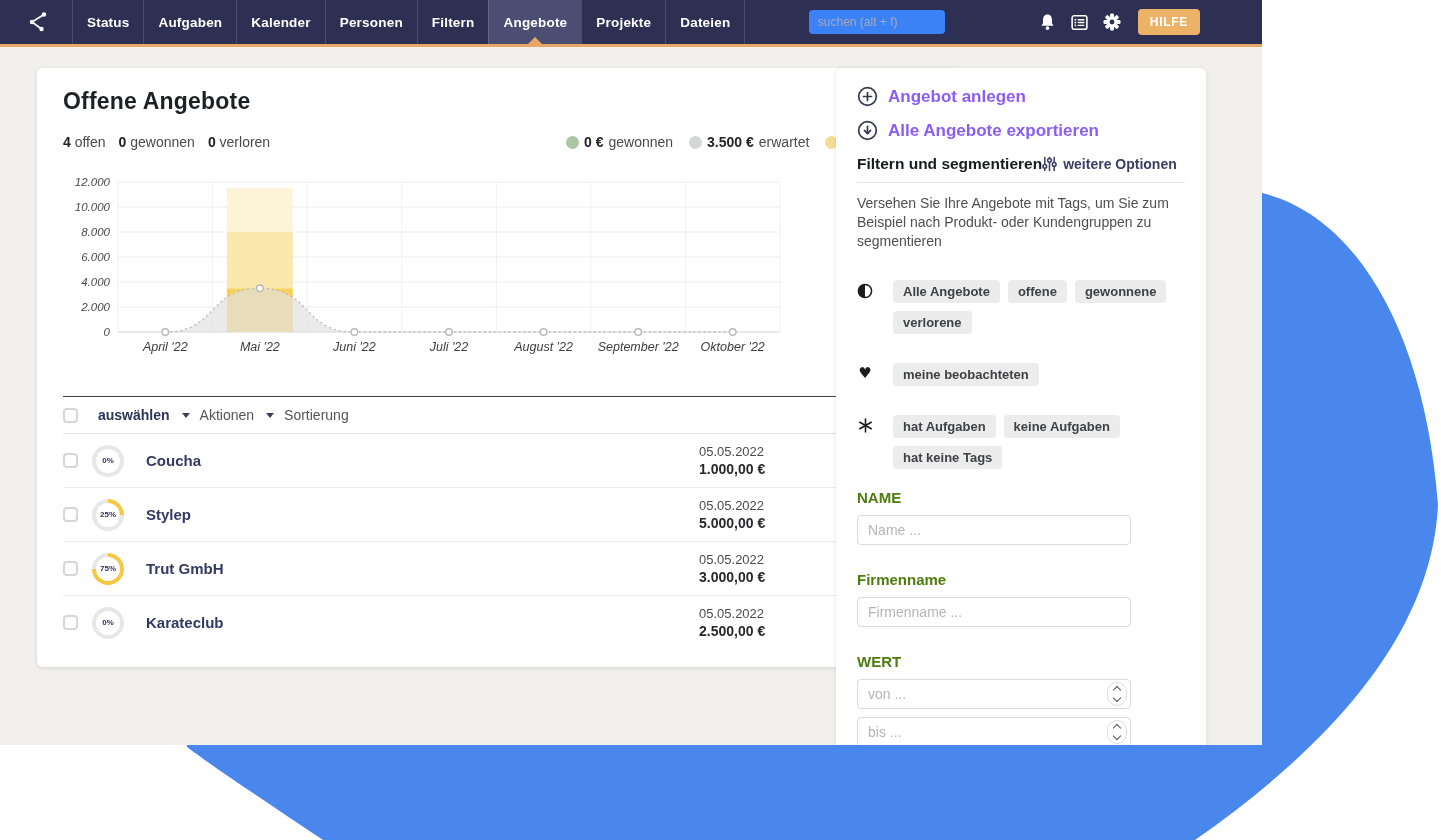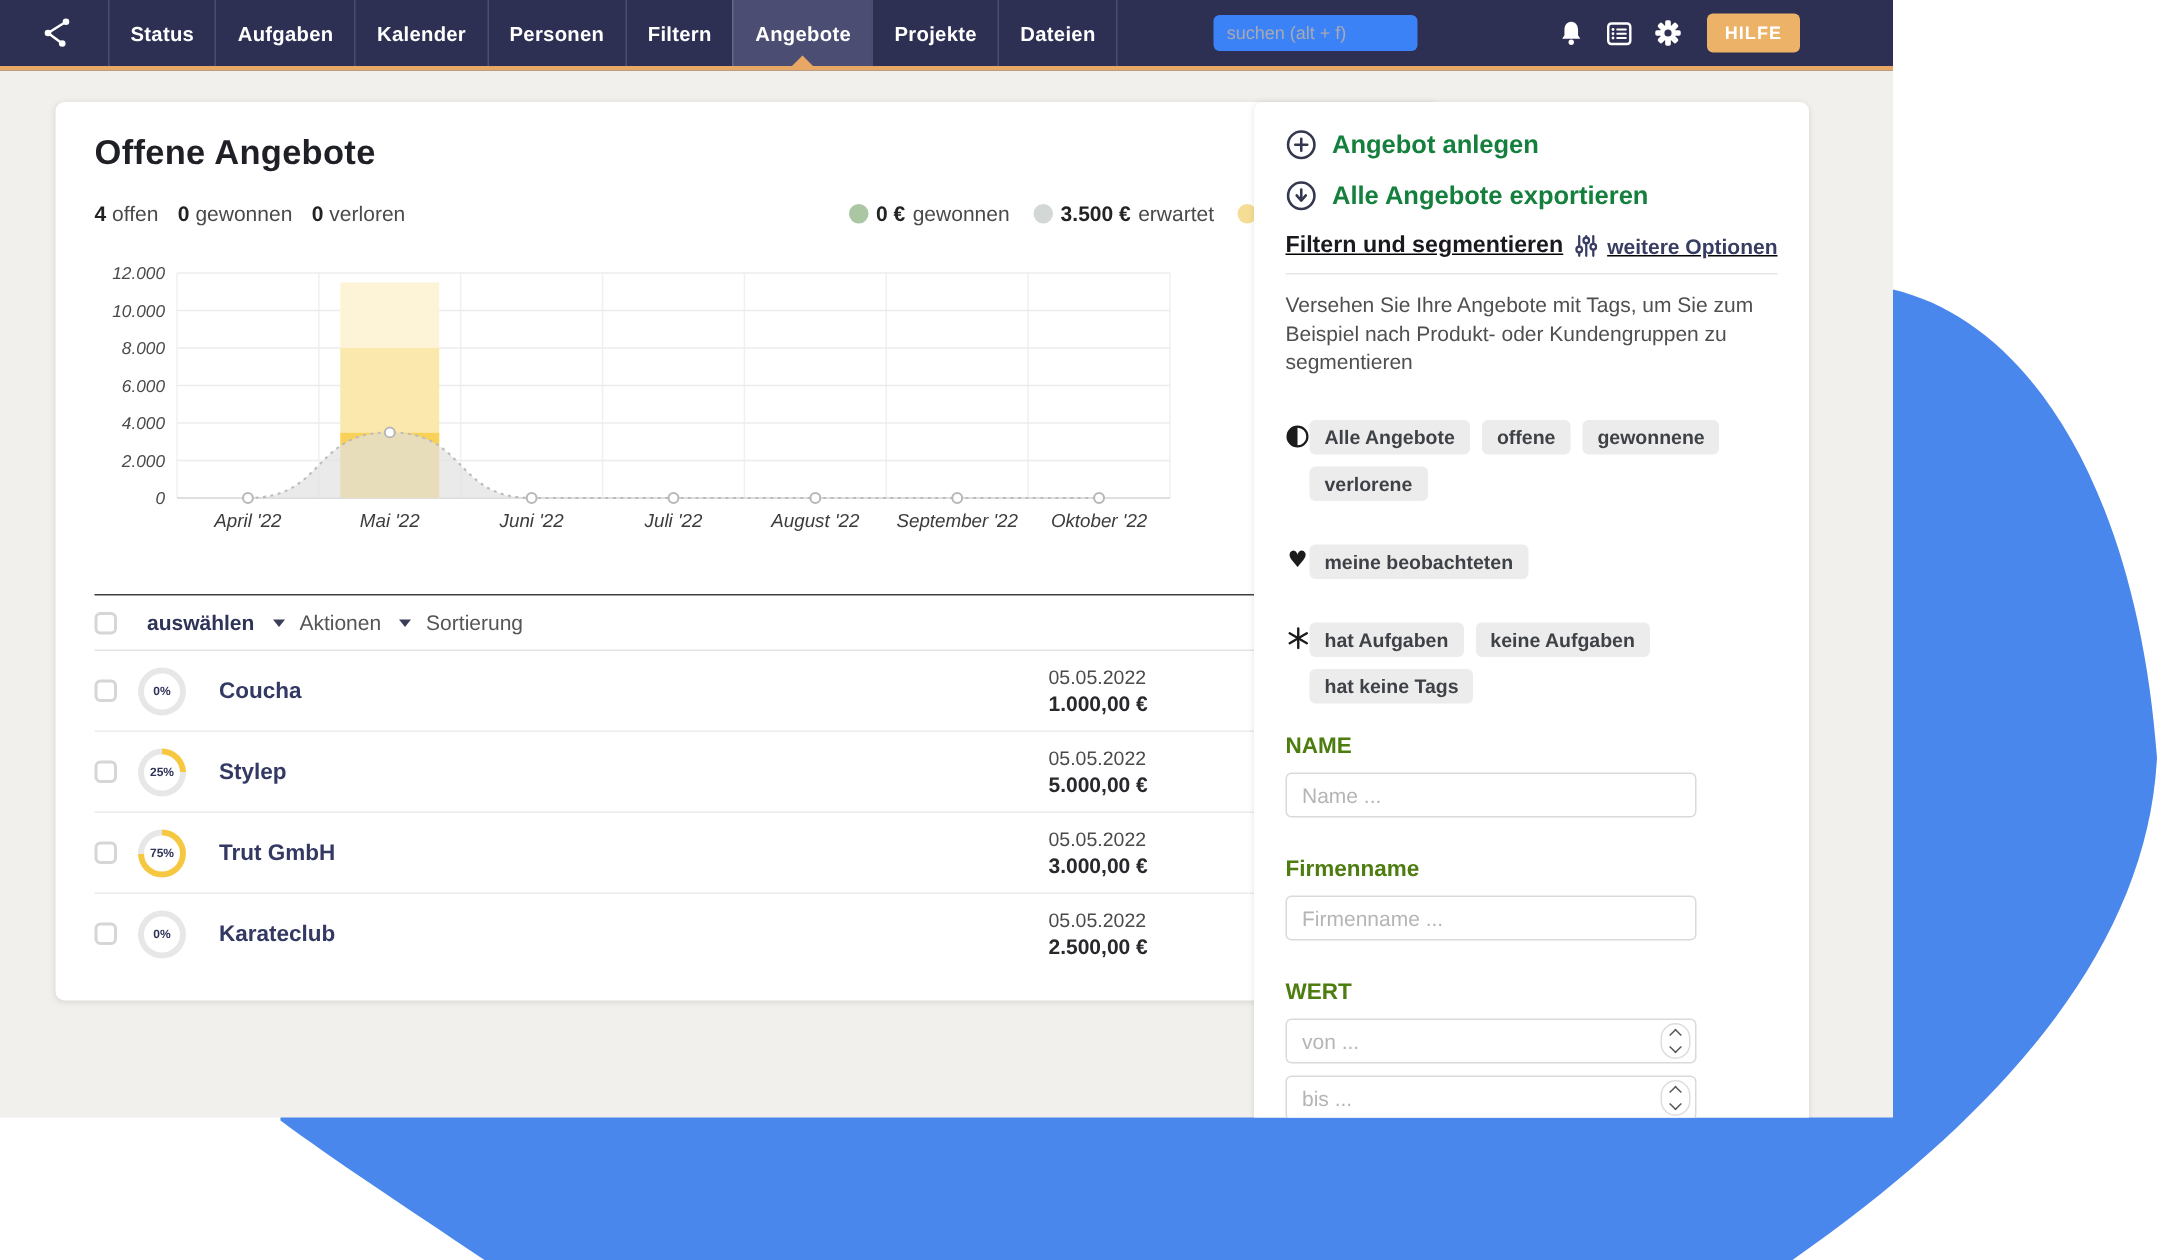--- a/index.html
+++ b/index.html
@@ -61,29 +61,29 @@
   .ring{position:relative;width:32px;height:32px;border-radius:50%;margin-right:22px;flex:none;
         display:flex;align-items:center;justify-content:center;}
   .ring-inner{position:absolute;left:4px;top:4px;right:4px;bottom:4px;background:#fff;border-radius:50%;}
   .ring-pct{position:relative;font-size:8px;font-weight:700;color:#2e3358;}
   .offer-name{font-size:15px;font-weight:700;color:#343963;flex:1;cursor:pointer;}
   .row-right{width:234px;flex:none;}
   .row-date{font-size:13px;color:#4b4b4b;}
   .row-value{font-size:14px;font-weight:700;color:#28282d;margin-top:2px;}
 
   
-  .action-link{display:flex;align-items:center;gap:10px;color:#15803d;font-weight:700;
+  .action-link{display:flex;align-items:center;gap:10px;color:#8b5cf6;font-weight:700;
                font-size:17px;margin-bottom:13px;cursor:pointer;}
-  .filter-head{display:flex;justify-content:space-between;align-items:center;margin-top:14px;text-decoration:underline;}
+  .filter-head{display:flex;align-items:center;margin-top:14px;}
   .filter-title{margin:0;font-size:15.5px;font-weight:800;color:#191a1f;}
   .more-options{display:flex;align-items:center;gap:6px;font-size:14px;font-weight:700;
                 color:#383d63;cursor:pointer;white-space:nowrap;}
   .divider{border:none;border-top:1px solid #e6e6e6;margin:9px 0 11px;}
   .tags-desc{margin:0 0 10px;font-size:14px;line-height:19px;color:#4f4f4f;}
-  .tag-group{display:flex;align-items:flex-start;gap:0;margin-top:29px;}
+  .tag-group{display:flex;align-items:flex-start;gap:20px;margin-top:29px;}
   .tag-group.g0{margin-bottom:21px;}
   .tag-group.g1{margin-bottom:12px;}
   .tag-icon{flex:none;width:16px;display:flex;justify-content:center;margin-top:3px;}
   .tag-list{display:flex;flex-wrap:wrap;gap:8px;}
   .tag-pill{background:#ececec;border-radius:4px;padding:4px 10px;font-size:13px;font-weight:700;
             color:#3e4146;cursor:pointer;white-space:nowrap;}
   .form-label{font-size:15px;font-weight:800;color:#4d7c0f;margin:26px 0 9px;}
   .form-label.first{margin-top:20px;}
   .text-input{width:274px;height:30px;border:1px solid #dadada;border-radius:4px;padding:0 10px;
               font-size:14px;color:#333;box-sizing:border-box;background:#fff;font-family:inherit;display:block;}

